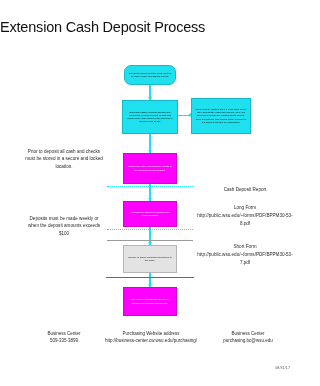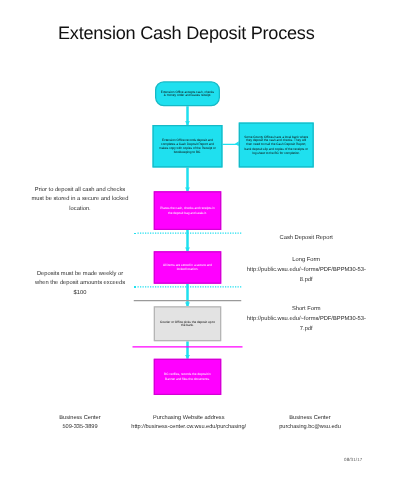--- a/index.html
+++ b/index.html
@@ -22,21 +22,20 @@
     inset: 0;
     background: #ffffff;
   }
 
   
   .title {
     position: absolute;
     left: 0;
     top: 19px;
     width: 298px;
-    text-align: center;
     font-size: 14.5px;
     font-weight: 400;
     letter-spacing: -0.2px;
     color: #111111;
     white-space: nowrap;
   }
 
   
   .node {
     position: absolute;

